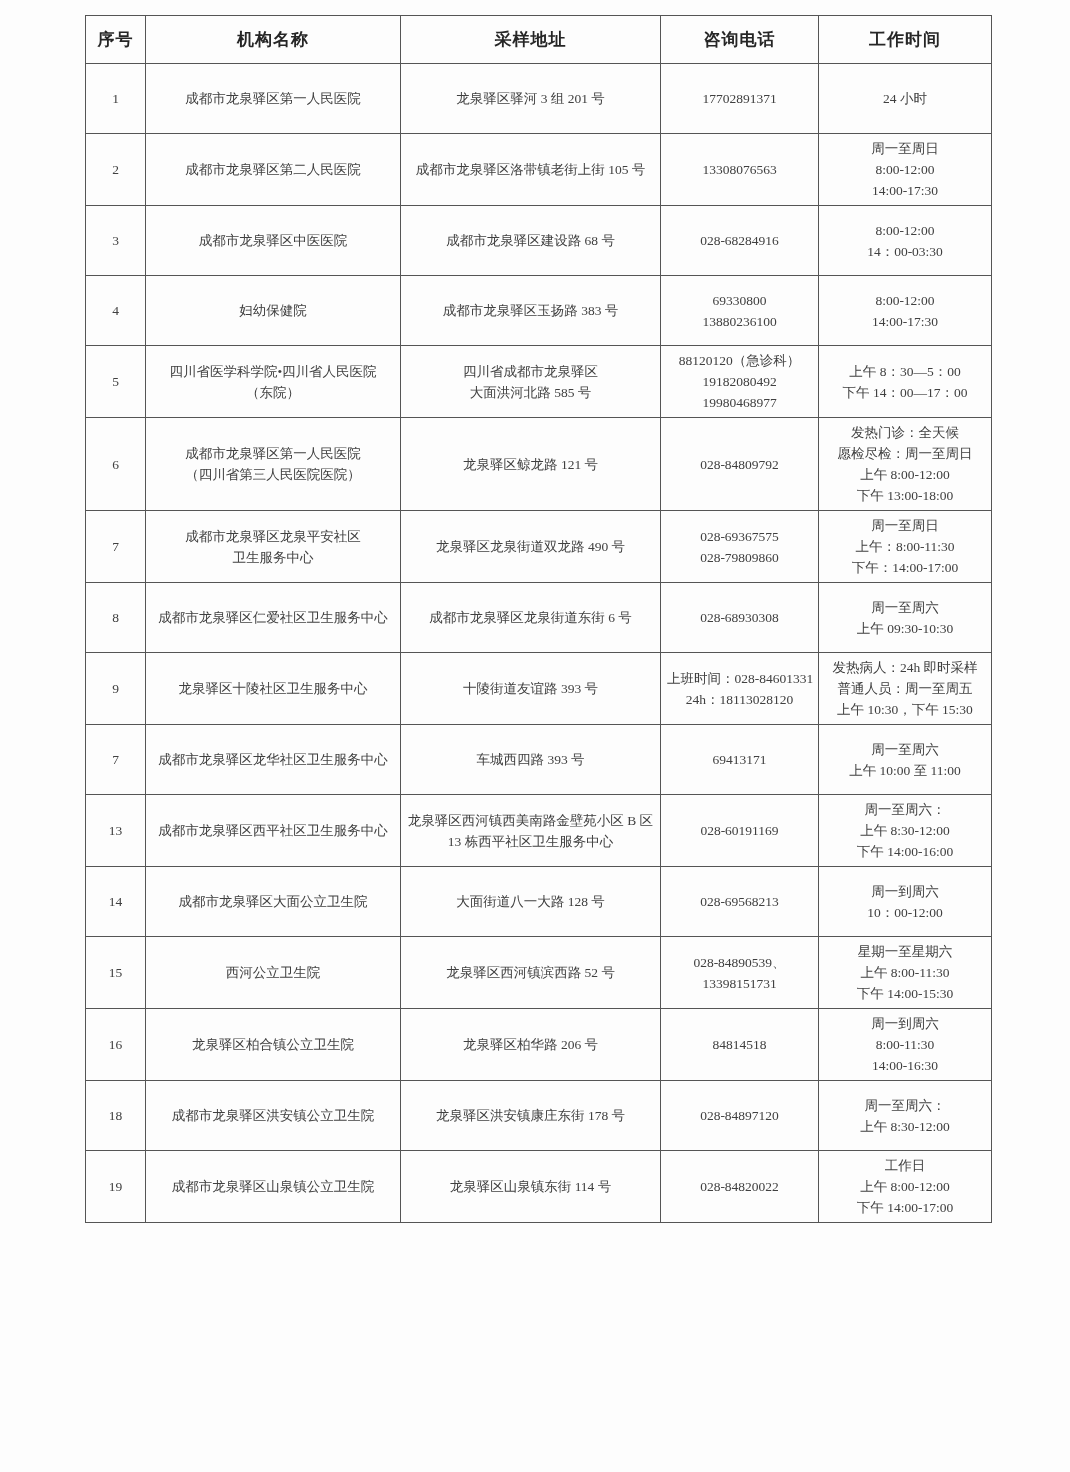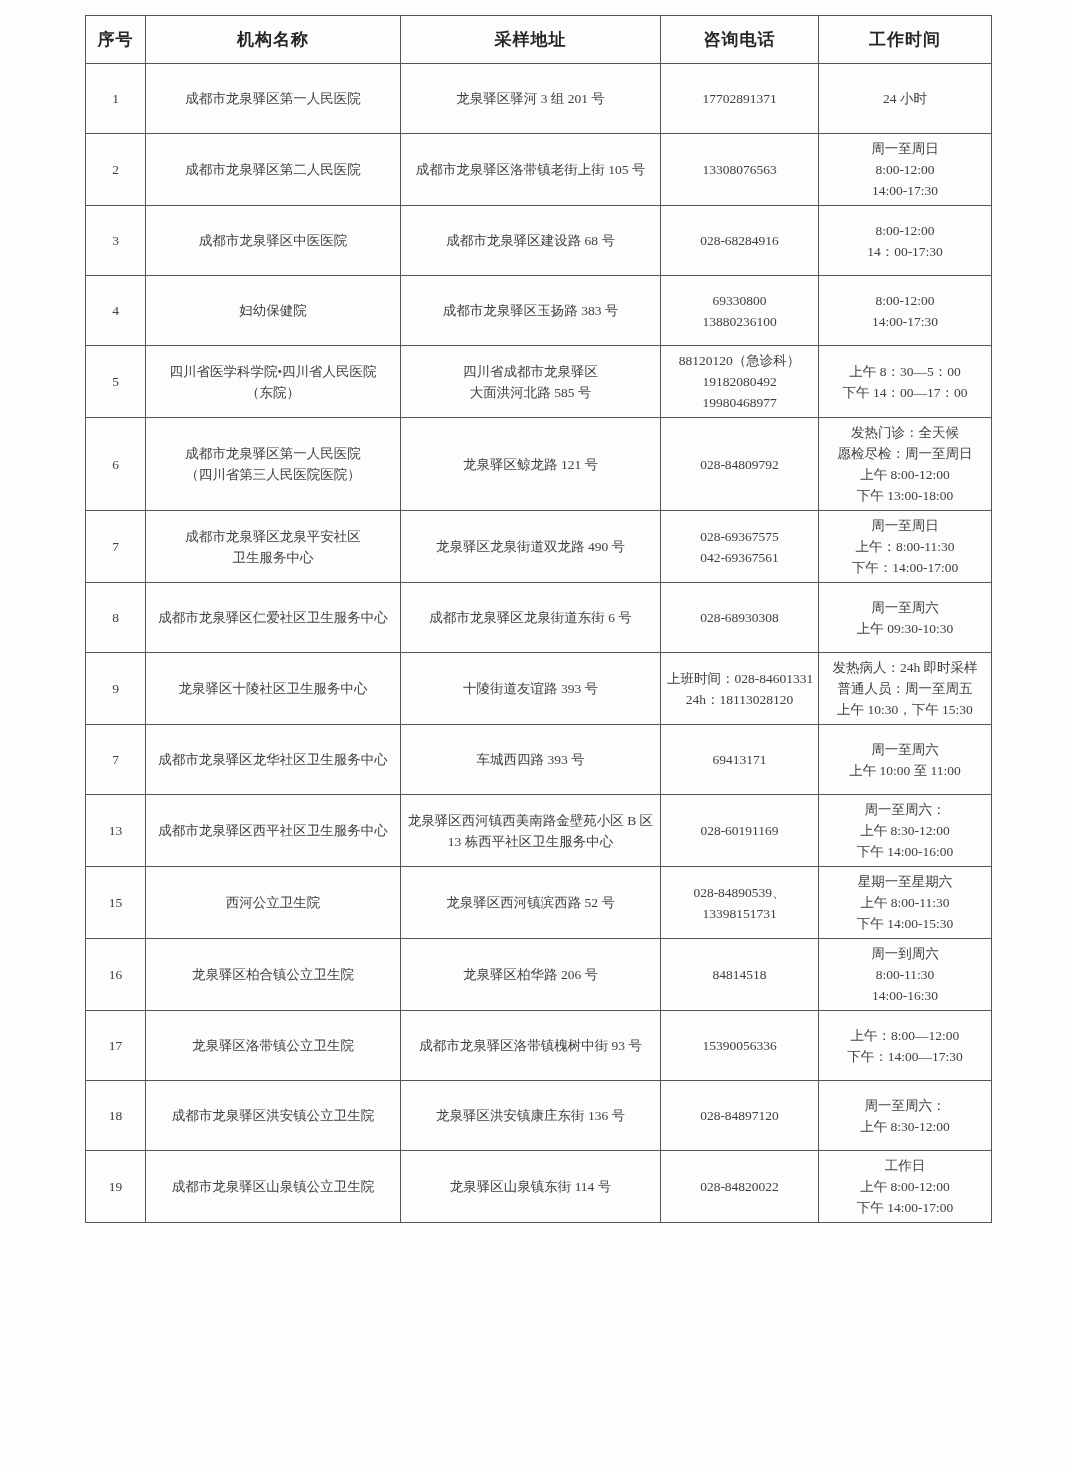--- a/index.html
+++ b/index.html
@@ -122,21 +122,21 @@
             <div class="line">成都市龙泉驿区中医医院</div>
           </td>
     <td>
             <div class="line">成都市龙泉驿区建设路 68 号</div>
           </td>
     <td>
             <div class="line">028-68284916</div>
           </td>
     <td>
             <div class="line">8:00-12:00</div>
-            <div class="line">14：00-17:30</div>
+            <div class="line">14：00-03:30</div>
           </td>
   </tr>
         <tr>
     <td>
             <div class="line">4</div>
           </td>
     <td>
             <div class="line">妇幼保健院</div>
           </td>
     <td>
@@ -200,21 +200,21 @@
           </td>
     <td>
             <div class="line">成都市龙泉驿区龙泉平安社区</div>
             <div class="line">卫生服务中心</div>
           </td>
     <td>
             <div class="line">龙泉驿区龙泉街道双龙路 490 号</div>
           </td>
     <td>
             <div class="line">028-69367575</div>
-            <div class="line">042-69367561</div>
+            <div class="line">028-79809860</div>
           </td>
     <td>
             <div class="line">周一至周日</div>
             <div class="line">上午：8:00-11:30</div>
             <div class="line">下午：14:00-17:00</div>
           </td>
   </tr>
         <tr>
     <td>
             <div class="line">8</div>
@@ -286,20 +286,38 @@
             <div class="line">028-60191169</div>
           </td>
     <td>
             <div class="line">周一至周六：</div>
             <div class="line">上午 8:30-12:00</div>
             <div class="line">下午 14:00-16:00</div>
           </td>
   </tr>
         <tr>
     <td>
+            <div class="line">14</div>
+          </td>
+    <td>
+            <div class="line">成都市龙泉驿区大面公立卫生院</div>
+          </td>
+    <td>
+            <div class="line">大面街道八一大路 128 号</div>
+          </td>
+    <td>
+            <div class="line">028-69568213</div>
+          </td>
+    <td>
+            <div class="line">周一到周六</div>
+            <div class="line">10：00-12:00</div>
+          </td>
+  </tr>
+        <tr>
+    <td>
             <div class="line">15</div>
           </td>
     <td>
             <div class="line">西河公立卫生院</div>
           </td>
     <td>
             <div class="line">龙泉驿区西河镇滨西路 52 号</div>
           </td>
     <td>
             <div class="line">028-84890539、</div>
@@ -325,45 +343,27 @@
             <div class="line">84814518</div>
           </td>
     <td>
             <div class="line">周一到周六</div>
             <div class="line">8:00-11:30</div>
             <div class="line">14:00-16:30</div>
           </td>
   </tr>
         <tr>
     <td>
-            <div class="line">17</div>
-          </td>
-    <td>
-            <div class="line">龙泉驿区洛带镇公立卫生院</div>
-          </td>
-    <td>
-            <div class="line">成都市龙泉驿区洛带镇槐树中街 93 号</div>
-          </td>
-    <td>
-            <div class="line">15390056336</div>
-          </td>
-    <td>
-            <div class="line">上午：8:00—12:00</div>
-            <div class="line">下午：14:00—17:30</div>
-          </td>
-  </tr>
-        <tr>
-    <td>
             <div class="line">18</div>
           </td>
     <td>
             <div class="line">成都市龙泉驿区洪安镇公立卫生院</div>
           </td>
     <td>
-            <div class="line">龙泉驿区洪安镇康庄东街 136 号</div>
+            <div class="line">龙泉驿区洪安镇康庄东街 178 号</div>
           </td>
     <td>
             <div class="line">028-84897120</div>
           </td>
     <td>
             <div class="line">周一至周六：</div>
             <div class="line">上午 8:30-12:00</div>
           </td>
   </tr>
         <tr>

